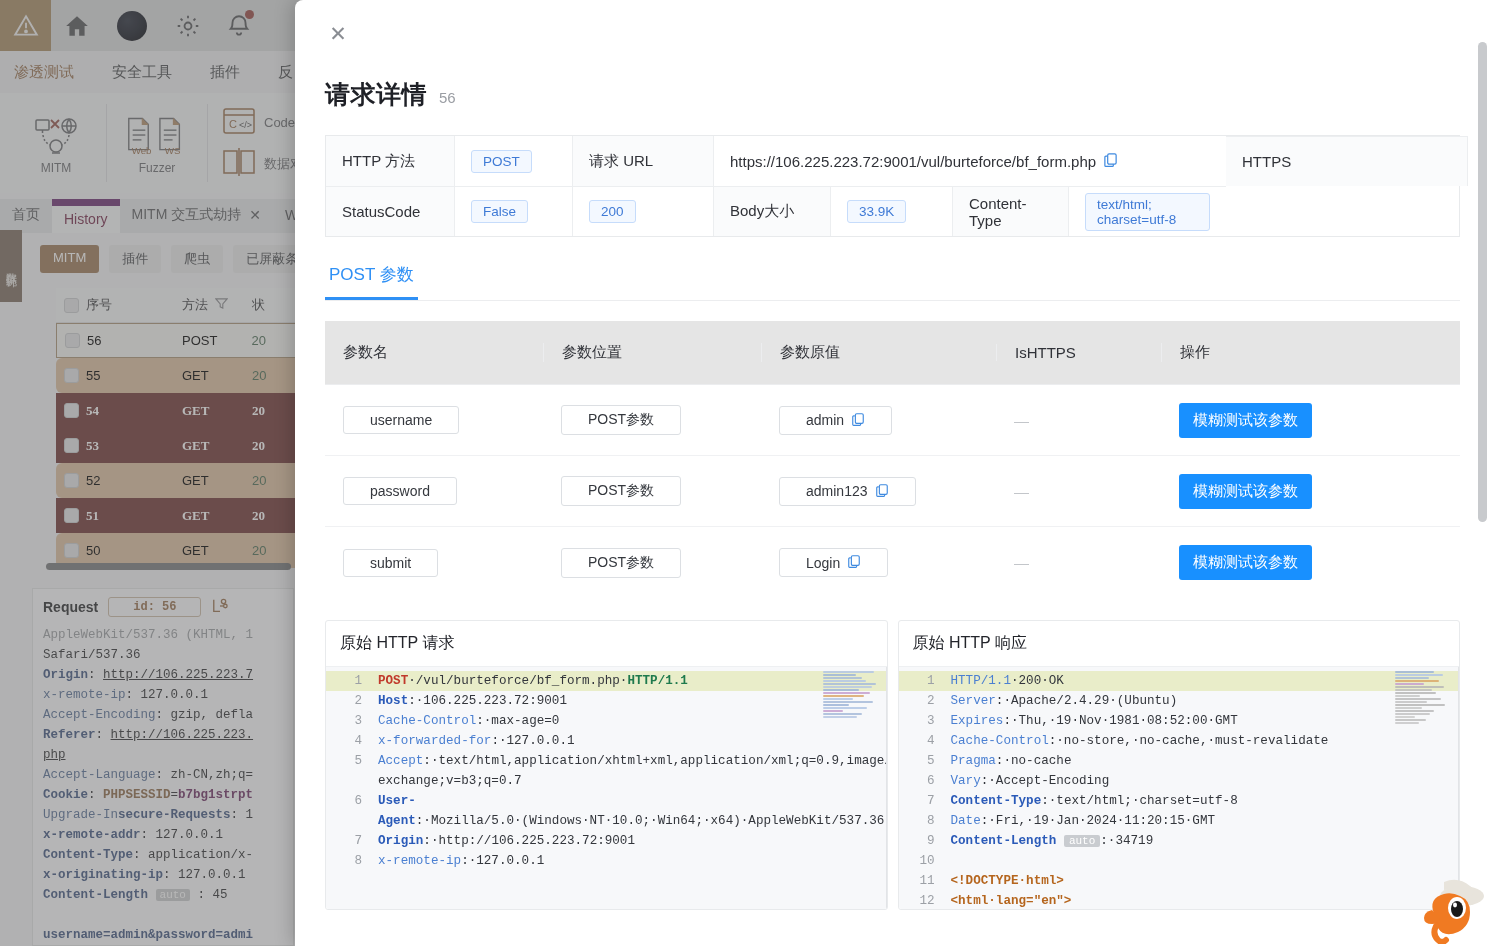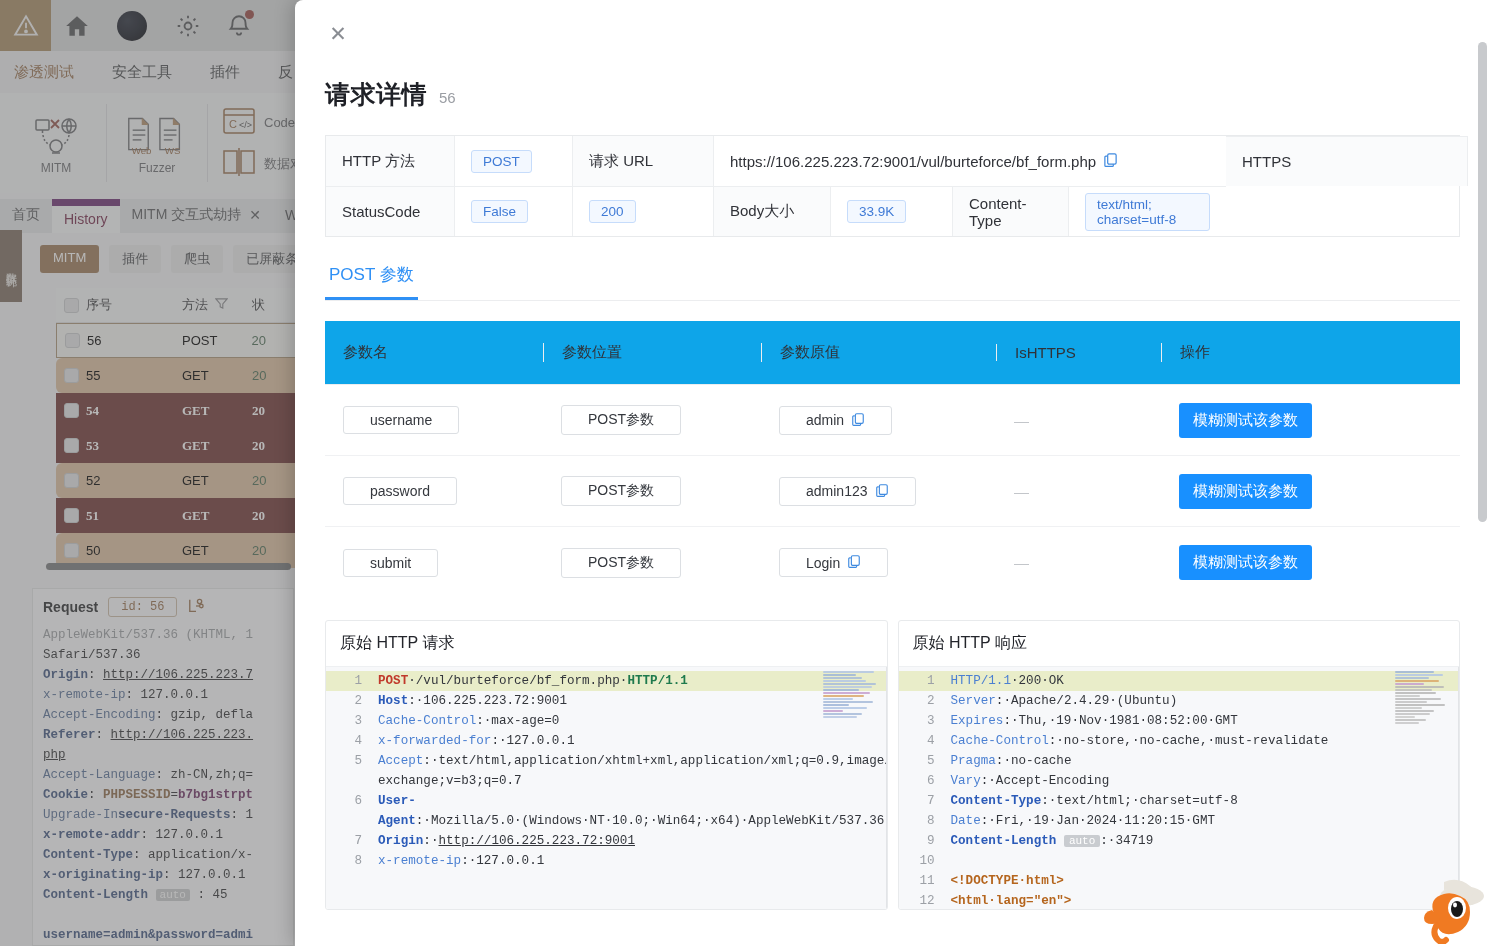--- a/index.html
+++ b/index.html
@@ -78,22 +78,22 @@
   .hrow .st { color:#2f7a43; }
   .hrow.red .st { color:#fff; }
   .hscroll { position:absolute; top:563px; left:46px; width:245px; height:7px;
              background:#7a7d82; border-radius:4px; }
 
   
   .reqpanel { position:absolute; top:588px; left:32px; width:262px; height:358px;
               background:#fbfbfc; border:1px solid #e2e4e7; }
   .reqhead { height:36px; display:flex; align-items:center; gap:10px; padding-left:10px;
              font-size:14px; color:#2b2d33; font-weight:bold; }
-  .idpill { font-size:12px; font-weight:normal; color:#c2691d; border:1px solid #ddb98e;
-            border-radius:3px; padding:2px 12px; font-family:"Liberation Mono", monospace; }
+  .idpill { font-size:12px; font-weight:bold; color:#c2691d; border:1px solid #ddb98e;
+            border-radius:3px; padding:2px 24px; font-family:"Liberation Mono", monospace; }
   .reqcode { font-family:"Liberation Mono","DejaVu Sans Mono",monospace; font-size:12.5px;
              line-height:20px; padding:0 0 0 10px; color:#2f3238; white-space:pre; overflow:hidden;
              height:318px; }
   .k-blue { color:#2a5ab8; font-weight:bold; }
   .k-blue2 { color:#3f74c9; }
   .k-ul { text-decoration:underline; color:#2f3238; }
   .k-org { color:#b5651d; font-weight:bold; }
   .k-mag { color:#a61f8f; font-weight:bold; }
   .k-auto { background:#c9ccd0; color:#fff; border-radius:2px; padding:0 4px; font-size:11px; }
 
@@ -124,21 +124,21 @@
             border-radius:3px; padding:3px 11px; font-size:13.5px; }
   .copyico { display:inline-block; margin-left:7px; color:#3f8ae0; cursor:pointer; }
 
   
   .tabbar { margin-top:26px; border-bottom:1px solid #ecedef; }
   .tabbar .t { display:inline-block; font-size:17px; color:#2f90f5; padding:0 4px 11px;
                border-bottom:3px solid #2f90f5; }
 
   
   .ptable { margin-top:20px; font-size:15px; color:#303238; }
-  .ptable .phead { display:flex; height:64px; align-items:center; background:#0ea5e9;
+  .ptable .phead { display:flex; height:64px; align-items:center; background:#e5e5e5;
                    border-bottom:1px solid #ecedef; }
   .ptable .phead .pc { border-left:1px solid #ecedef; }
   .ptable .phead .pc:first-child { border-left:none; }
   .pc { padding-left:18px; }
   .pc.w0 { width:218px; }
   .pc.w1 { width:218px; }
   .pc.w2 { width:235px; }
   .pc.w3 { width:165px; }
   .pc.w4 { width:260px; }
   .prow { display:flex; height:71px; align-items:center; border-bottom:1px solid #f0f1f3; }
@@ -159,21 +159,21 @@
               line-height:20px; background:#f7f8fa; height:244px; overflow:hidden;
               position:relative; padding-top:4px; }
   .cline { display:flex; }
   .cln { width:52px; text-align:right; padding-right:16px; color:#9ca0a6; flex:none; user-select:none; }
   .ctext { white-space:pre-wrap; color:#33363c; flex:1; padding-right:80px; }
   .hl { background:#e9edc9; }
   .c-kw  { color:#c0392b; font-weight:bold; }
   .c-grn { color:#1f7a4d; font-weight:bold; }
   .c-hdr { color:#2a5ab8; font-weight:bold; }
   .c-hdr2{ color:#4a7fd1; }
-  .c-ul  { text-decoration:underline; }
+  .c-ul  { }
   .c-orange { color:#b5651d; font-weight:bold; }
   .auto-pill { background:#c9ccd0; color:#fff; border-radius:2px; padding:0 5px; font-size:11px; }
   .minimap { position:absolute; top:4px; right:8px; width:56px; height:auto;
              opacity:.85; pointer-events:none; }
   .mmline { height:2px; margin-bottom:1px; border-radius:1px; }
   .mmbar { position:absolute; top:0; right:0; width:1px; height:100%; background:#e2e4e7; }
 
   
   .mascot { position:absolute; right:0px; bottom:2px; width:74px; height:66px; }
 

